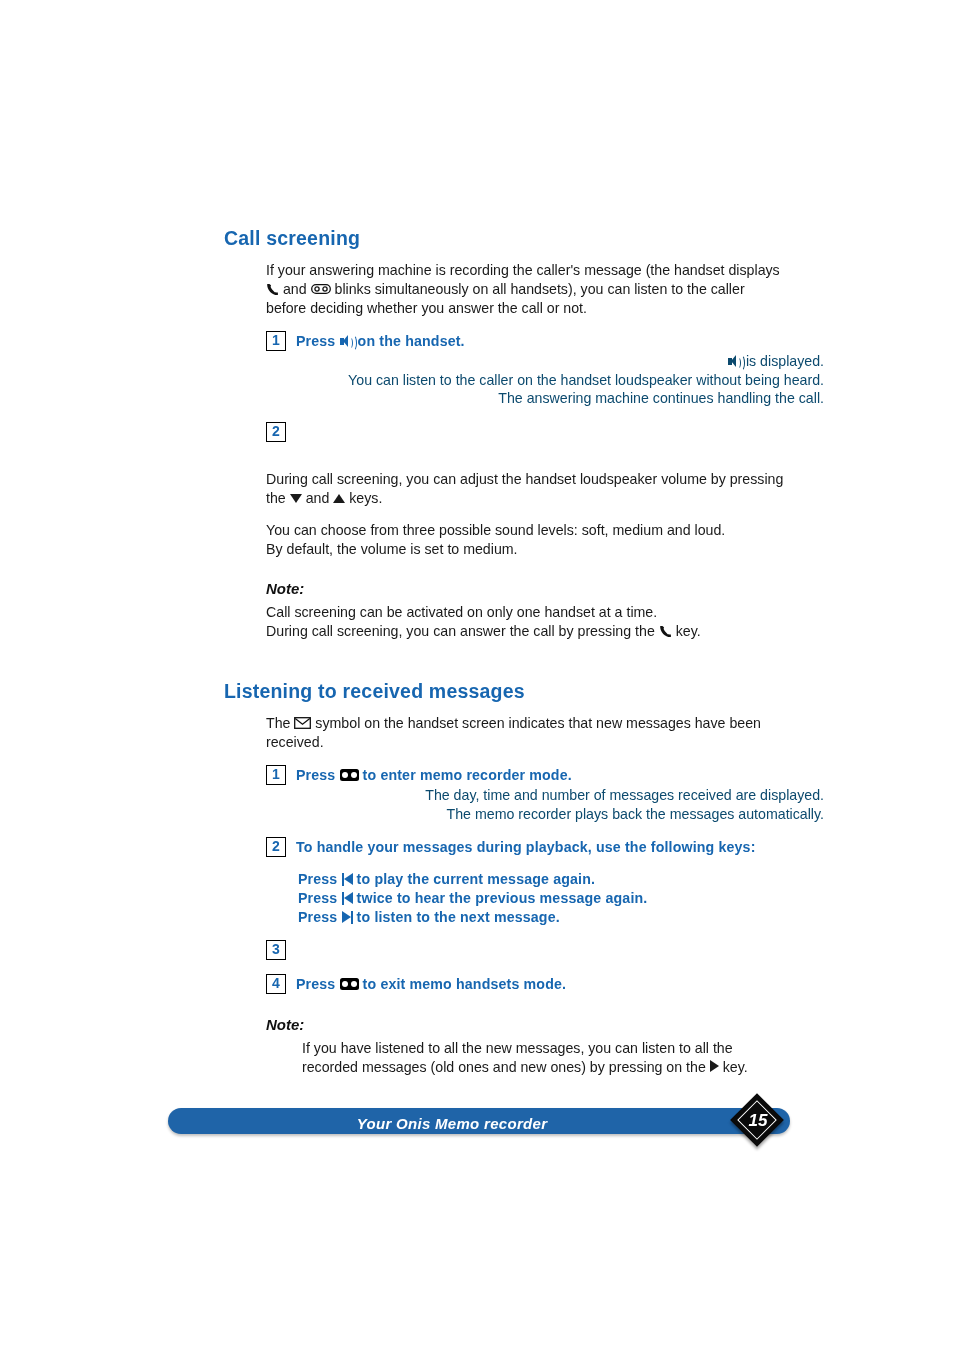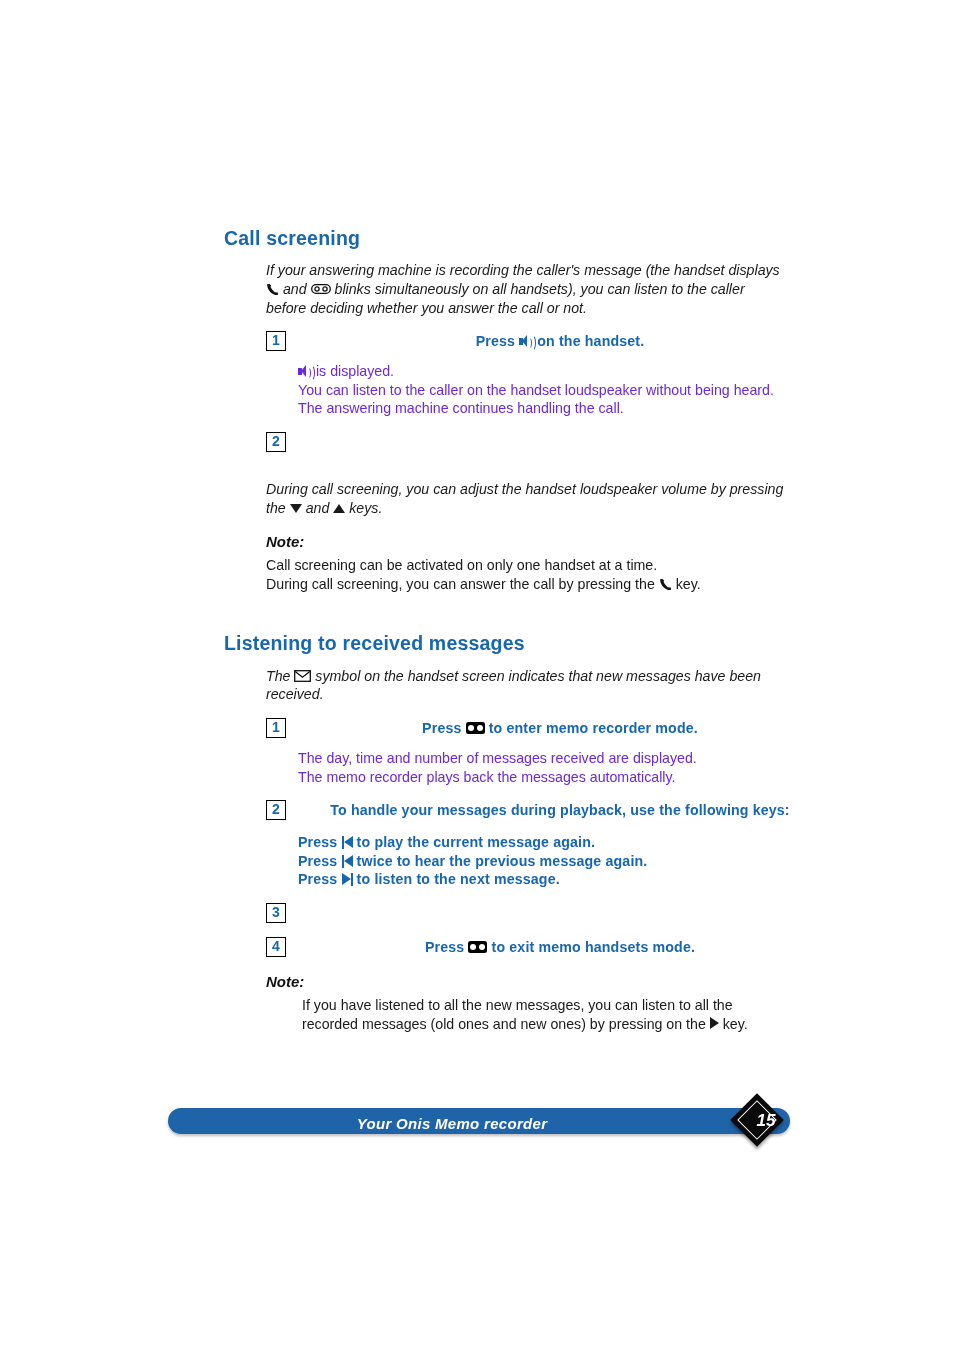--- a/index.html
+++ b/index.html
@@ -44,21 +44,20 @@
 
   .section-gap {
     height: 40px;
   }
 
   .body-block {
     margin-left: 42px;
     font-size: 14.2px;
     line-height: 18.6px;
     color: #1a1a1a;
-    font-style: italic;
   }
 
   .body-block p {
     margin: 0 0 14px 0;
   }
   .body-block p.tight {
     margin-bottom: 0;
   }
 
   
@@ -84,43 +83,43 @@
   .step-body {
     flex: 1 1 auto;
     padding-top: 1px;
   }
   .step-head {
     font-size: 14.2px;
     font-weight: bold;
     color: #1766b0;
     line-height: 18px;
     letter-spacing: 0.15px;
-    text-align: center;
   }
   .step-sub {
     margin-left: 2px;
-    margin-top: 12px;
+    margin-top: 2px;
     font-size: 14.2px;
     line-height: 18.6px;
-    color: #6d28d9;
+    color: #0c4a6e;
+    text-align: right;
   }
   .step-sub-blue {
     margin-top: 14px;
     margin-left: 2px;
     font-size: 14.2px;
     font-weight: bold;
     line-height: 18.6px;
     color: #1766b0;
     letter-spacing: 0.15px;
   }
 
   
   .note-head {
     margin-left: 42px;
-    margin-top: 16px;
+    margin-top: 22px;
     margin-bottom: 6px;
     font-size: 15px;
     font-weight: bold;
     font-style: italic;
     color: #111111;
   }
   .note-body {
     margin-left: 42px;
     font-size: 14.2px;
     line-height: 18.6px;
@@ -324,21 +323,21 @@
     left: 10px;
     top: 10px;
     width: 28px;
     height: 28px;
     transform: rotate(45deg);
     border: 1.2px solid #ffffff;
     box-sizing: border-box;
   }
   .page-badge .page-num {
     position: absolute;
-    left: 8px;
+    left: 0;
     top: 0;
     width: 50px;
     height: 50px;
     line-height: 50px;
     text-align: center;
     color: #ffffff;
     font-size: 17px;
     font-weight: bold;
     font-style: italic;
   }
@@ -402,20 +401,24 @@
 
     <div class="body-block" style="margin-top:28px;">
       <p>
         <span>During call screening, you can adjust the handset loudspeaker volume by pressing</span><br>
         <span>the</span>
         <span class="ico ico-tri-down"></span>
         <span>and</span>
         <span class="ico ico-tri-up"></span>
         <span>keys.</span>
       </p>
+      <p class="tight">
+        <span>You can choose from three possible sound levels: soft, medium and loud.</span><br>
+        <span>By default, the volume is set to medium.</span>
+      </p>
     </div>
 
     <div class="note-head">Note:</div>
     <div class="note-body">
       <span>Call screening can be activated on only one handset at a time.</span><br>
       <span>During call screening, you can answer the call by pressing the</span>
       <span class="ico ico-phone">
         <svg width="13" height="13" viewBox="0 0 13 13">
           <path d="M1.2 1.0 C1.0 3.6 2.0 6.6 4.2 8.9 C6.4 11.2 9.3 12.3 11.9 12.0 L11.9 9.6 C10.9 9.3 9.6 9.0 8.7 9.2 L7.3 7.8 C6.1 6.6 5.2 5.3 4.6 4.0 L5.0 2.2 L3.4 0.9 Z" fill="#111"></path>
         </svg>

